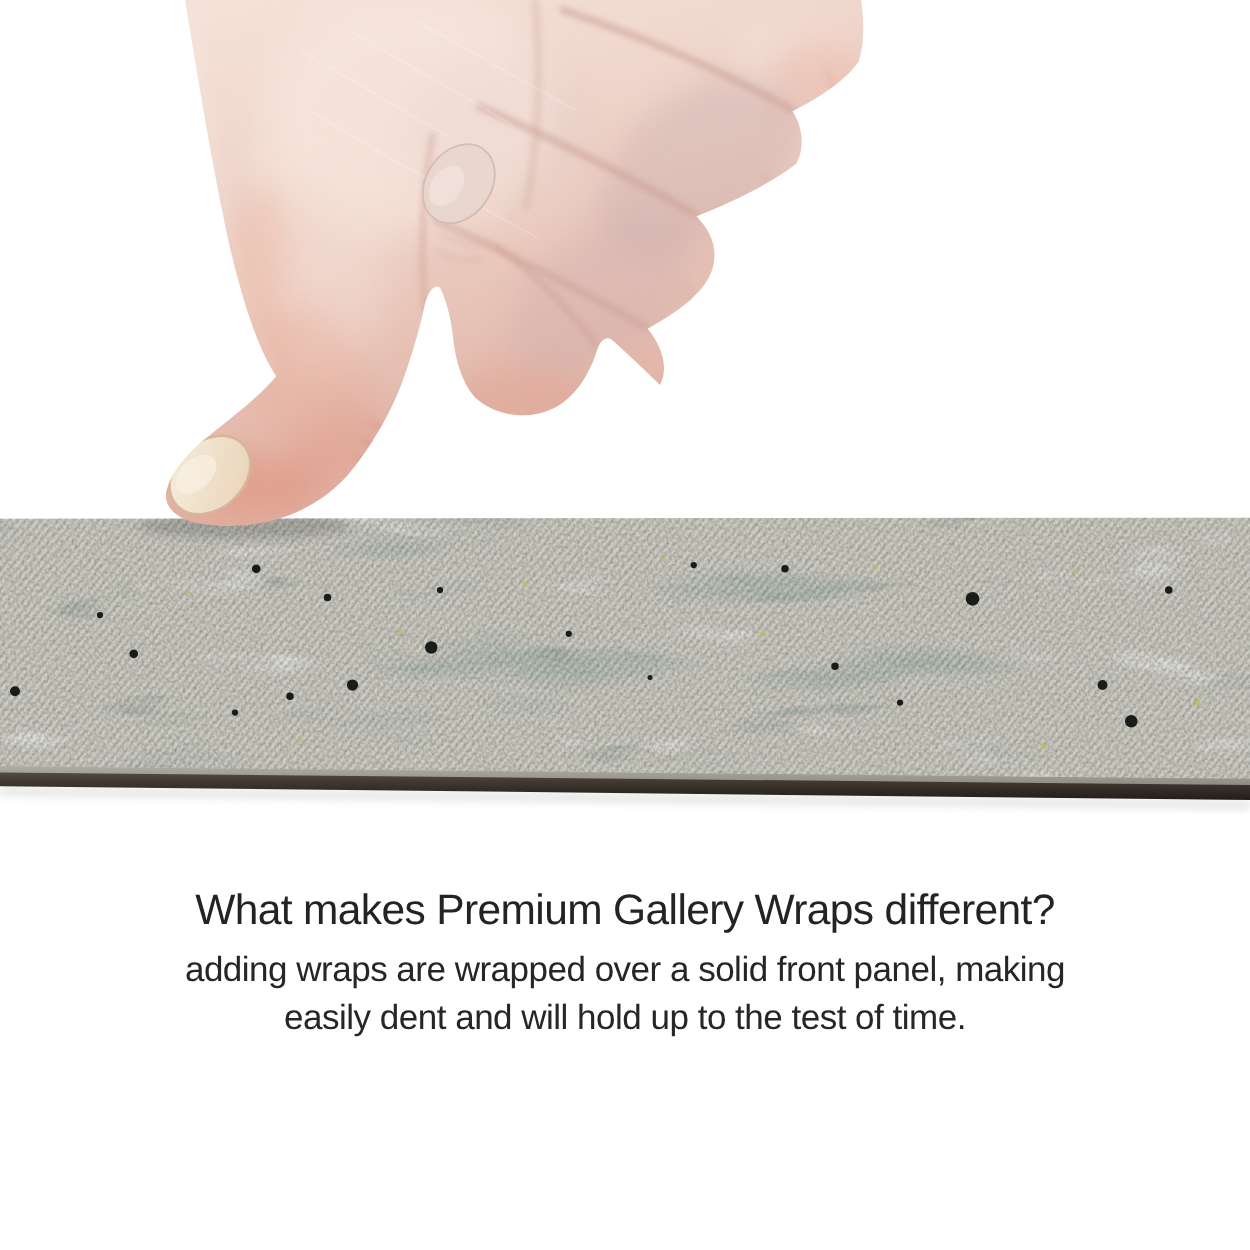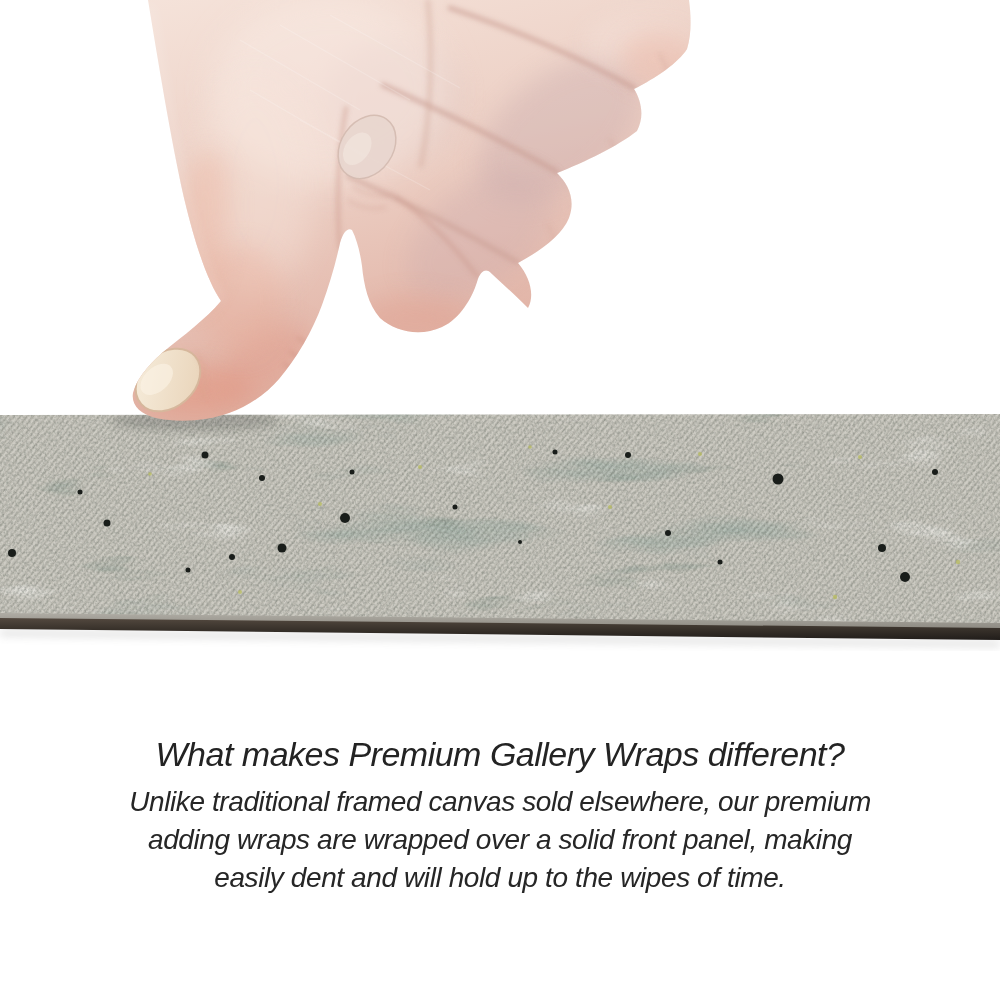--- a/index.html
+++ b/index.html
@@ -4,22 +4,22 @@
 <style>
   html,body{margin:0;padding:0;background:#ffffff;}
   .stage{
     position:relative;width:1000px;height:1000px;overflow:hidden;
     background:#ffffff;font-family:"Liberation Sans", sans-serif;
   }
   .photo-area{position:absolute;inset:0;}
   .canvas-strip{position:absolute;left:0;top:412px;width:1000px;height:244px;}
   .hand{position:absolute;left:0;top:0;width:760px;height:430px;}
   .copy{
-    position:absolute;left:0;top:734px;width:1000px;
-    text-align:center;color:#232323;font-style:italic;
+    position:absolute;left:0;top:708px;width:1000px;
+    text-align:center;color:#232323;
   }
   .copy h1{
     margin:0 0 9px 0;font-size:34px;font-weight:400;
     letter-spacing:-0.5px;line-height:40px;
   }
   .copy p{
     margin:0;font-size:28px;font-weight:400;line-height:38px;
     letter-spacing:-0.4px;color:#262626;
   }
 </style>
@@ -240,17 +240,16 @@
         </g>
         <path d="M196,352 q14,22 6,48" fill="none" stroke="#d9a58f" stroke-width="2.5" opacity="0.5" filter="url(#b2)"></path>
 
         <path d="M150,5 C160,65 172,140 186,200 C199,254 210,284 221,301" fill="none" stroke="#ffffff" stroke-width="4" opacity="0.35" filter="url(#b6)"></path>
       </g>
     </svg>
   </div>
 
   <section class="copy">
     <h1>What makes Premium Gallery Wraps different?</h1>
-    <p>Unlike traditional framed canvas sold elsewhere, our premium</p>
     <p>adding wraps are wrapped over a solid front panel, making</p>
-    <p>easily dent and will hold up to the wipes of time.</p>
+    <p>easily dent and will hold up to the test of time.</p>
   </section>
 </div>
 
 </body></html>

